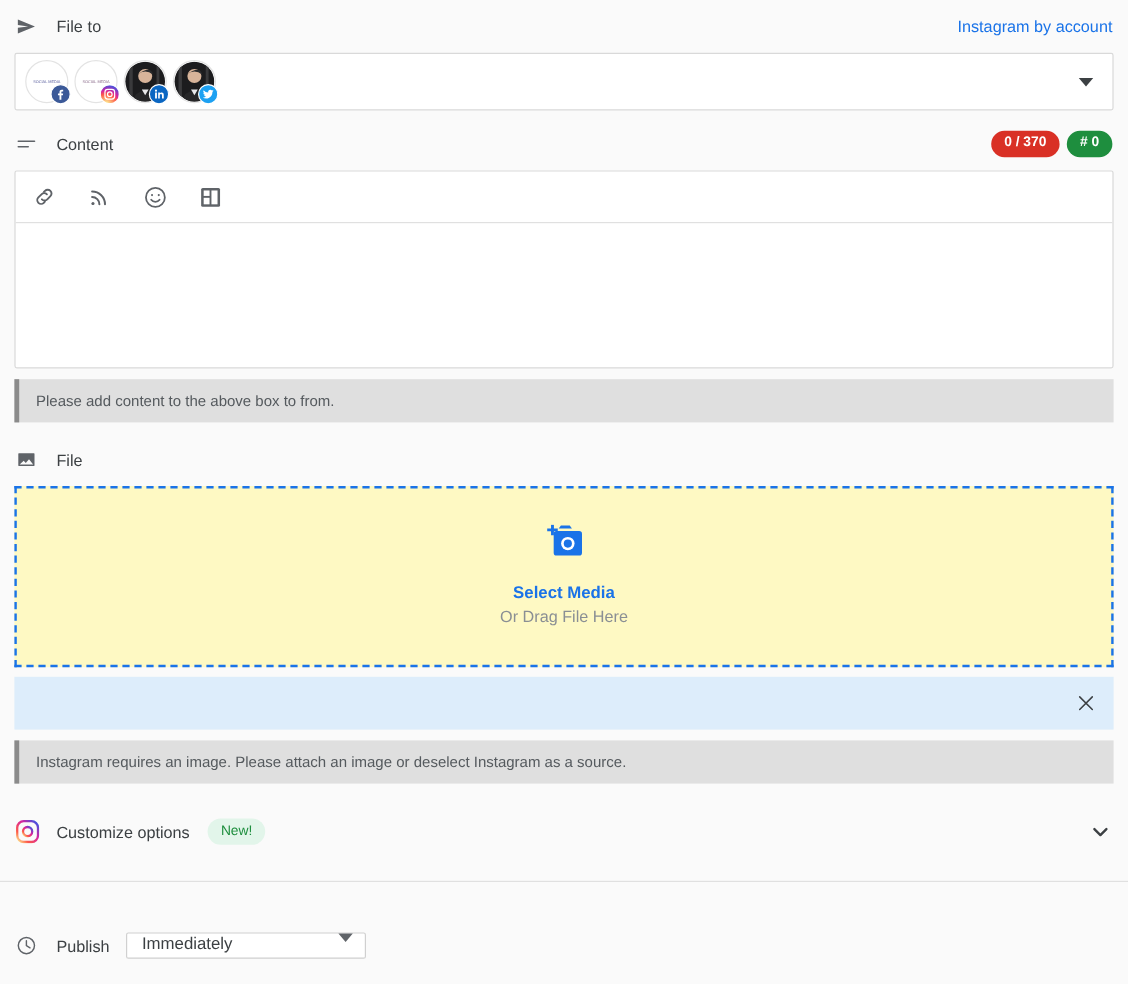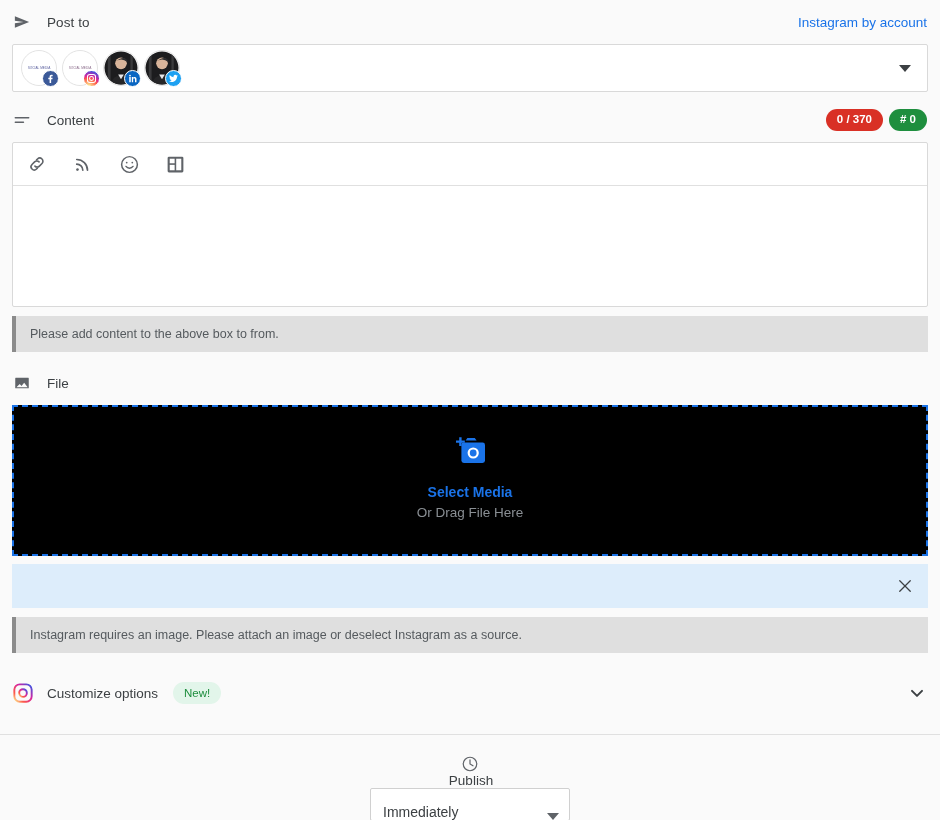--- a/index.html
+++ b/index.html
@@ -166,21 +166,21 @@
   }
   .media-label {
     font-size: 13.5px;
     margin-left: 16px;
     color: #3c4043;
   }
   .dropzone {
     margin: 0 12px;
     height: 151px;
     border: 2px dashed #1a73e8;
-    background: #000000;
+    background: #fef9c3;
     display: flex;
     flex-direction: column;
     align-items: center;
     justify-content: center;
     cursor: pointer;
   }
   .dz-icon { margin-bottom: 14px; }
   .dz-primary {
     color: #1a73e8;
     font-size: 14px;
@@ -253,38 +253,37 @@
     margin-top: 14px;
   }
 
   
   .publish-row {
     display: flex;
     align-items: center;
     padding: 0 13px;
     height: 66px;
     margin-top: 20px;
-    flex-direction: column;
   }
   .clock-icon { width: 18px; height: 18px; display: block; color: #5f6368; }
   .publish-label {
     font-size: 13.5px;
     margin-left: 16px;
     margin-right: 14px;
     color: #3c4043;
   }
   .select-box {
     width: 200px;
-    height: 54px;
+    height: 22px;
     background: #fff;
     border: 1px solid #d0d0d0;
     border-radius: 2px;
     display: flex;
-    align-items: flex-end;
-    padding: 0 10px 0 12px;
+    align-items: flex-start;
+    padding: 0 10px 12px 12px;
     cursor: pointer;
   }
   .select-value {
     font-size: 14px;
     color: #3c4043;
   }
   .select-spacer { flex: 1 1 auto; }
   .sel-caret {
     width: 0; height: 0;
     border-left: 6px solid transparent;
@@ -294,21 +293,21 @@
 </style>
 </head>
 <body>
 
 <div class="postto-bar">
   <span class="send-icon">
     <svg viewBox="0 0 24 24" fill="#5f6368">
         <path d="M2.5 4.2 L21.5 12 L2.5 19.8 L2.5 13.6 L14 12 L2.5 10.4 Z"></path>
       </svg>
   </span>
-  <span class="postto-label">Post to</span>
+  <span class="postto-label">File to</span>
   <span class="postto-spacer"></span>
   <a class="customize-link">Instagram by account</a>
 </div>
 
 <div class="acct-select">
   <div class="avatars">
 
     <div class="avatar-wrap">
       <span class="avatar">
         <svg viewBox="0 0 36 36">

